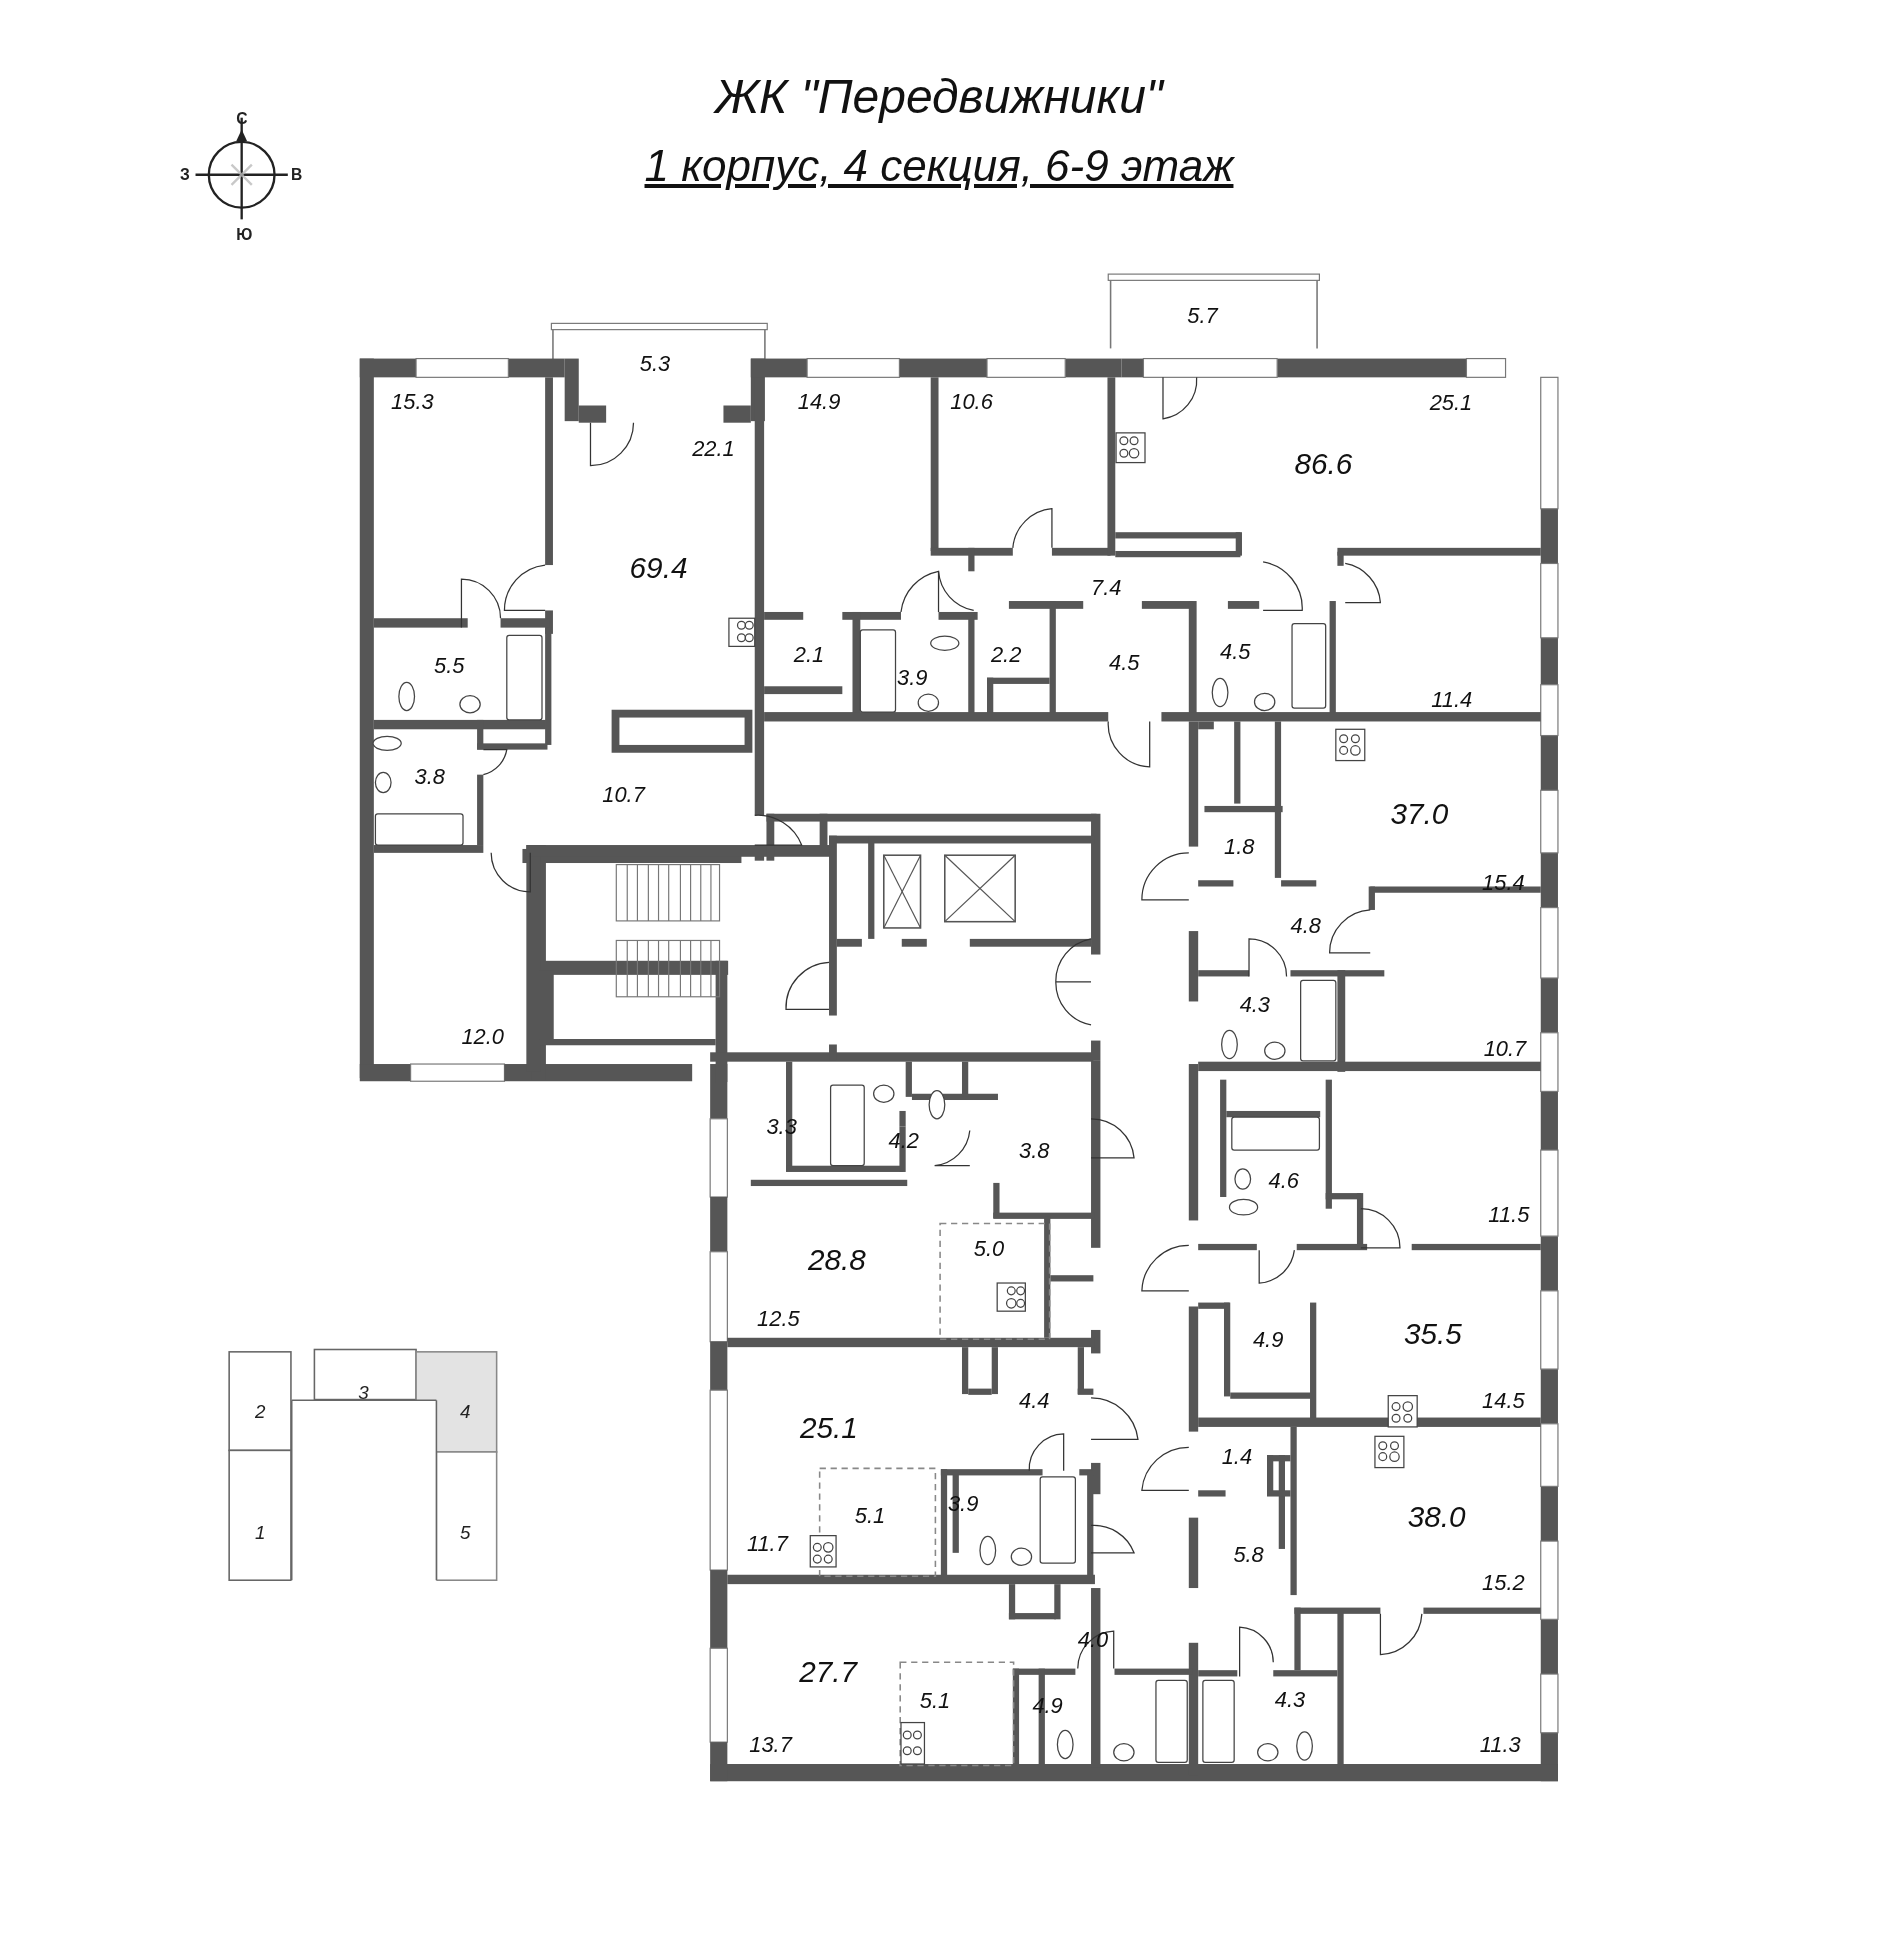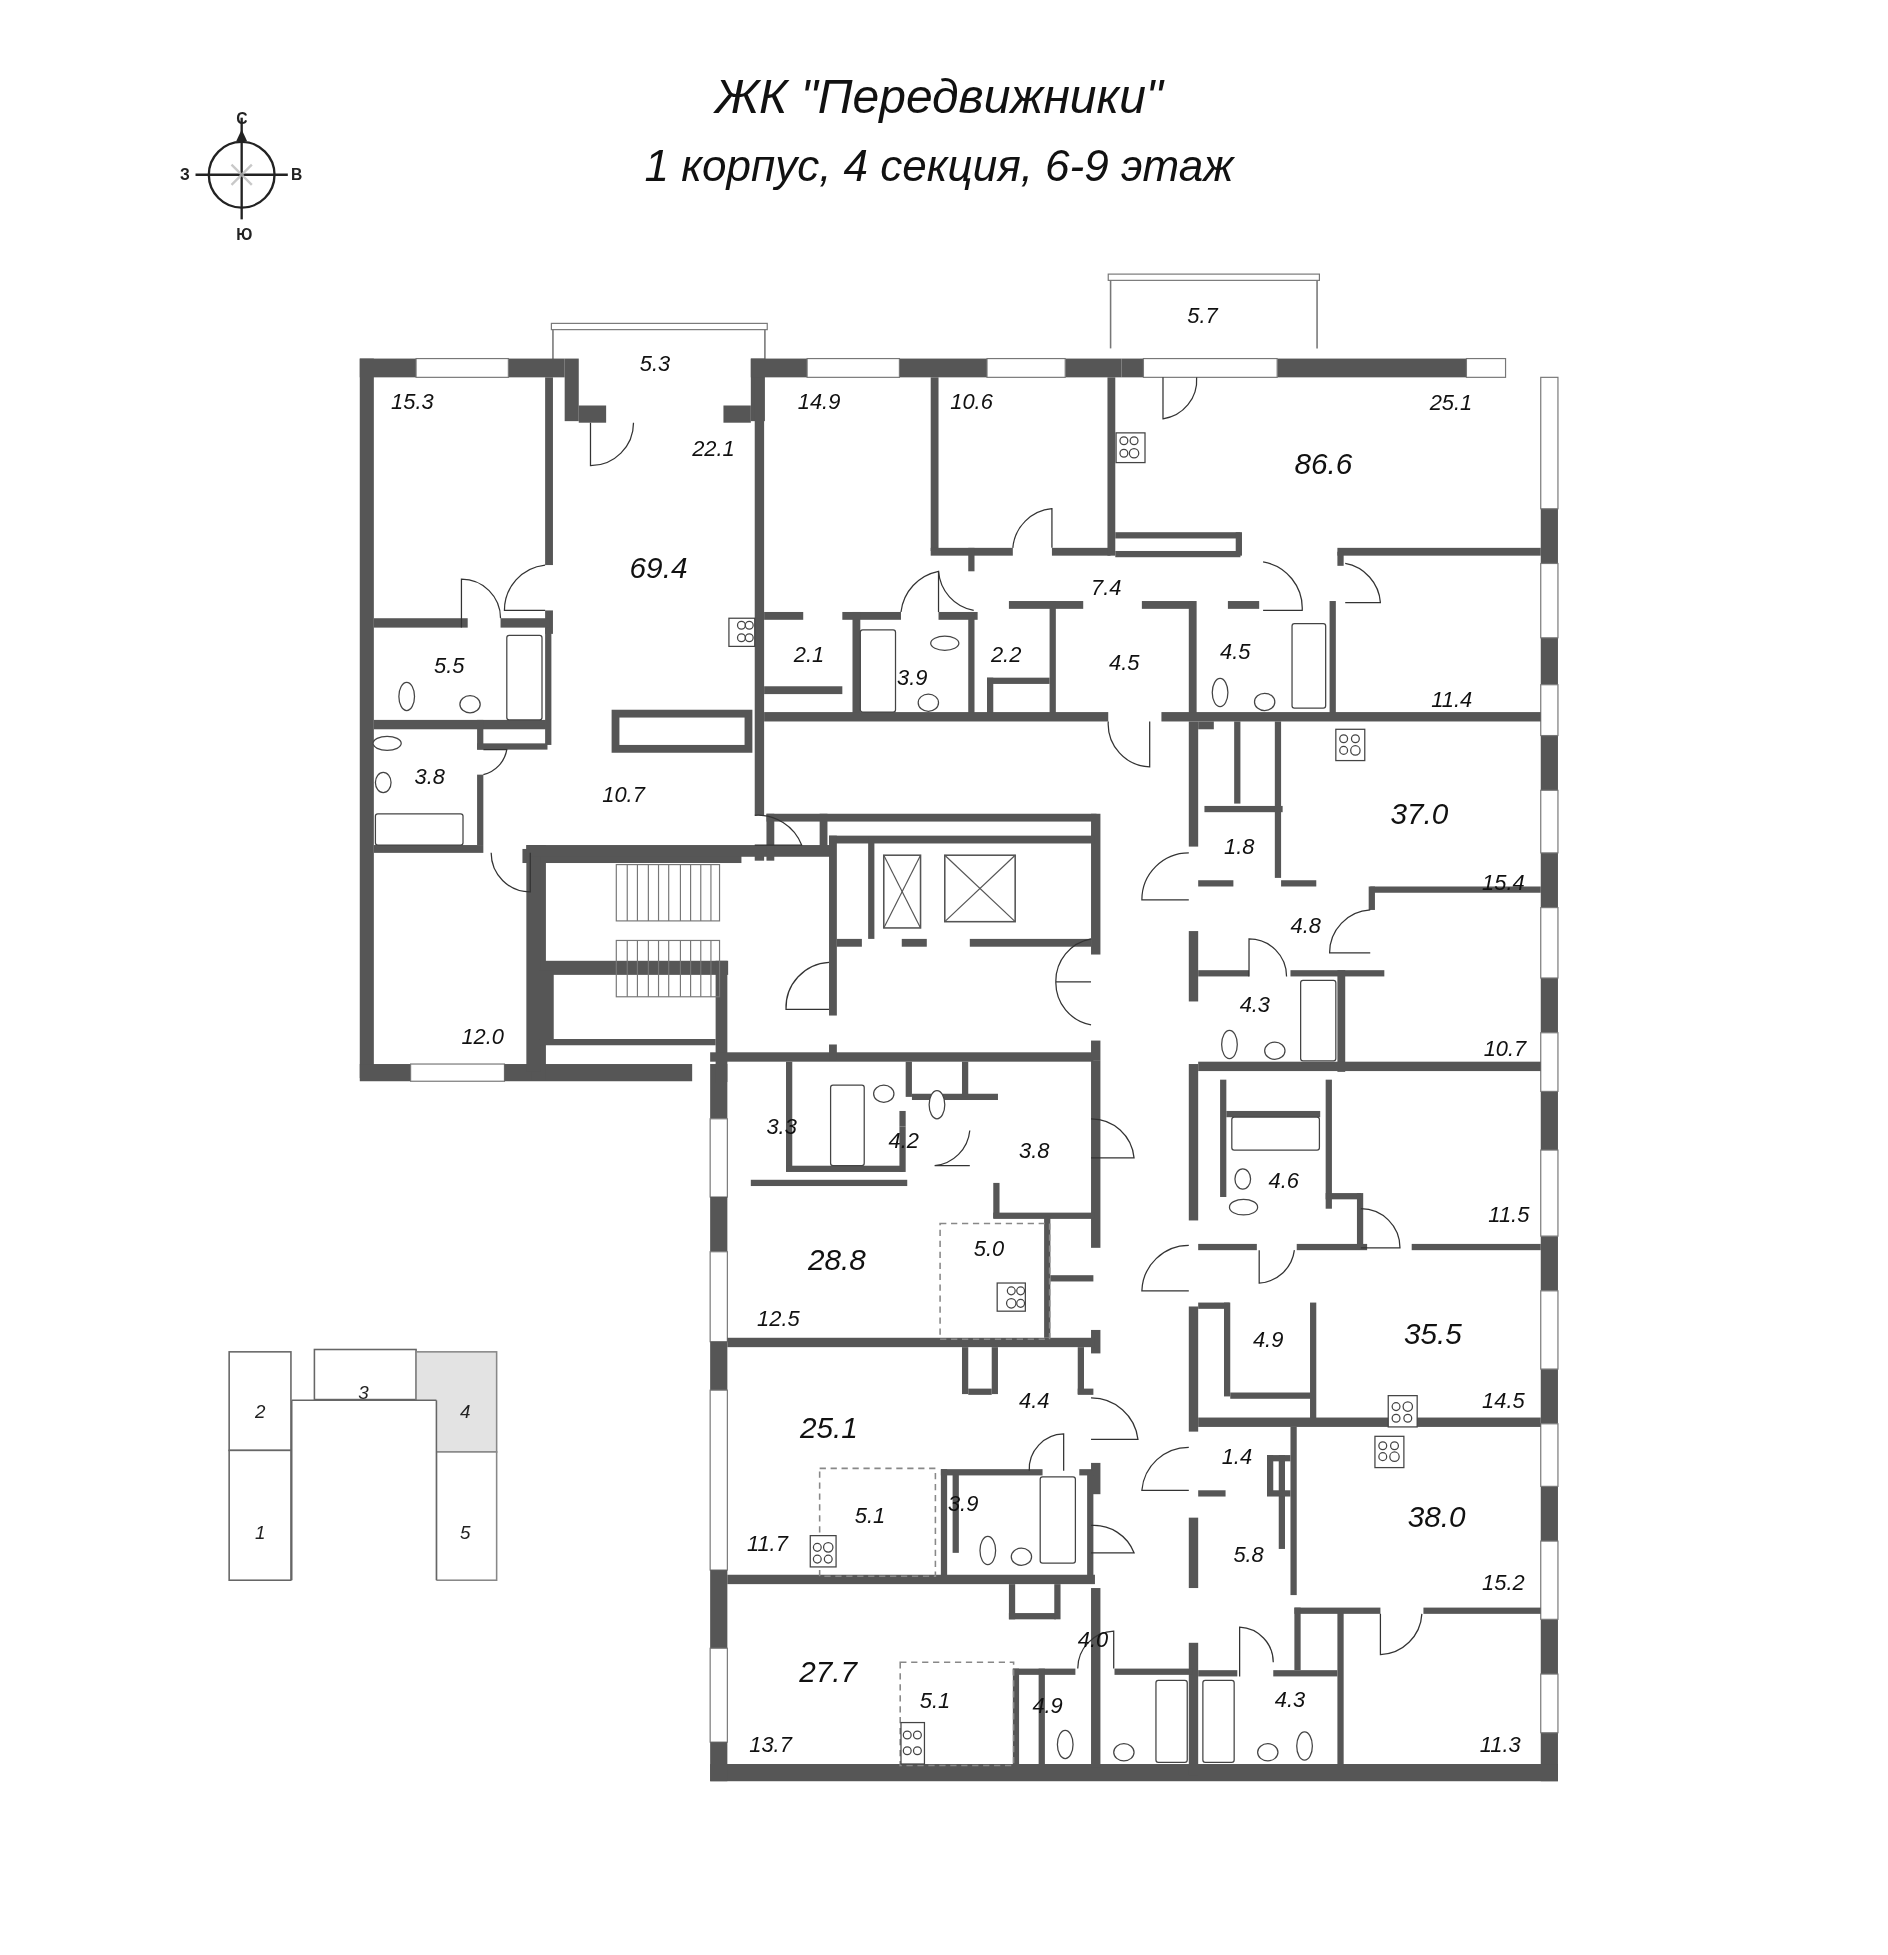--- a/index.html
+++ b/index.html
@@ -1,19 +1,19 @@
 <!DOCTYPE html>
 <html style="font-size:12.5px"><head>
 <meta charset="utf-8">
 <style>
   html, body { margin:0; padding:0; background:#ffffff; }
   body { width:1888px; height:1956px; position:relative; overflow:hidden; font-family:"Liberation Sans", sans-serif; }
   .title { position:absolute; left:0; width:1888px; text-align:center; font-style:italic; color:#111; font-family:"Liberation Sans", sans-serif; }
   #title1 { top:69px; font-size:48px; left:235px; width:1408px; }
-  #title2 { top:141px; font-size:44px; left:235px; width:1408px; }
+  #title2 { top:141px; font-size:44px; left:235px; width:1408px;text-decoration:underline; }
   svg { position:absolute; left:0; top:0; }
   .wall { fill:#565656; }
   .thin { fill:none; stroke:#555; stroke-width:2; }
   .win { fill:#fff; stroke:#777; stroke-width:1.5; }
   .door { fill:none; stroke:#333; stroke-width:1.6; }
   .fix { fill:#fff; stroke:#444; stroke-width:1.6; }
   .dash { fill:none; stroke:#888; stroke-width:2; stroke-dasharray:8 6; }
   .lbl { font-family:"Liberation Sans", sans-serif; font-style:italic; fill:#111; }
   .lbl-s { font-size:28px; }
   .lbl-l { font-size:38px; }

